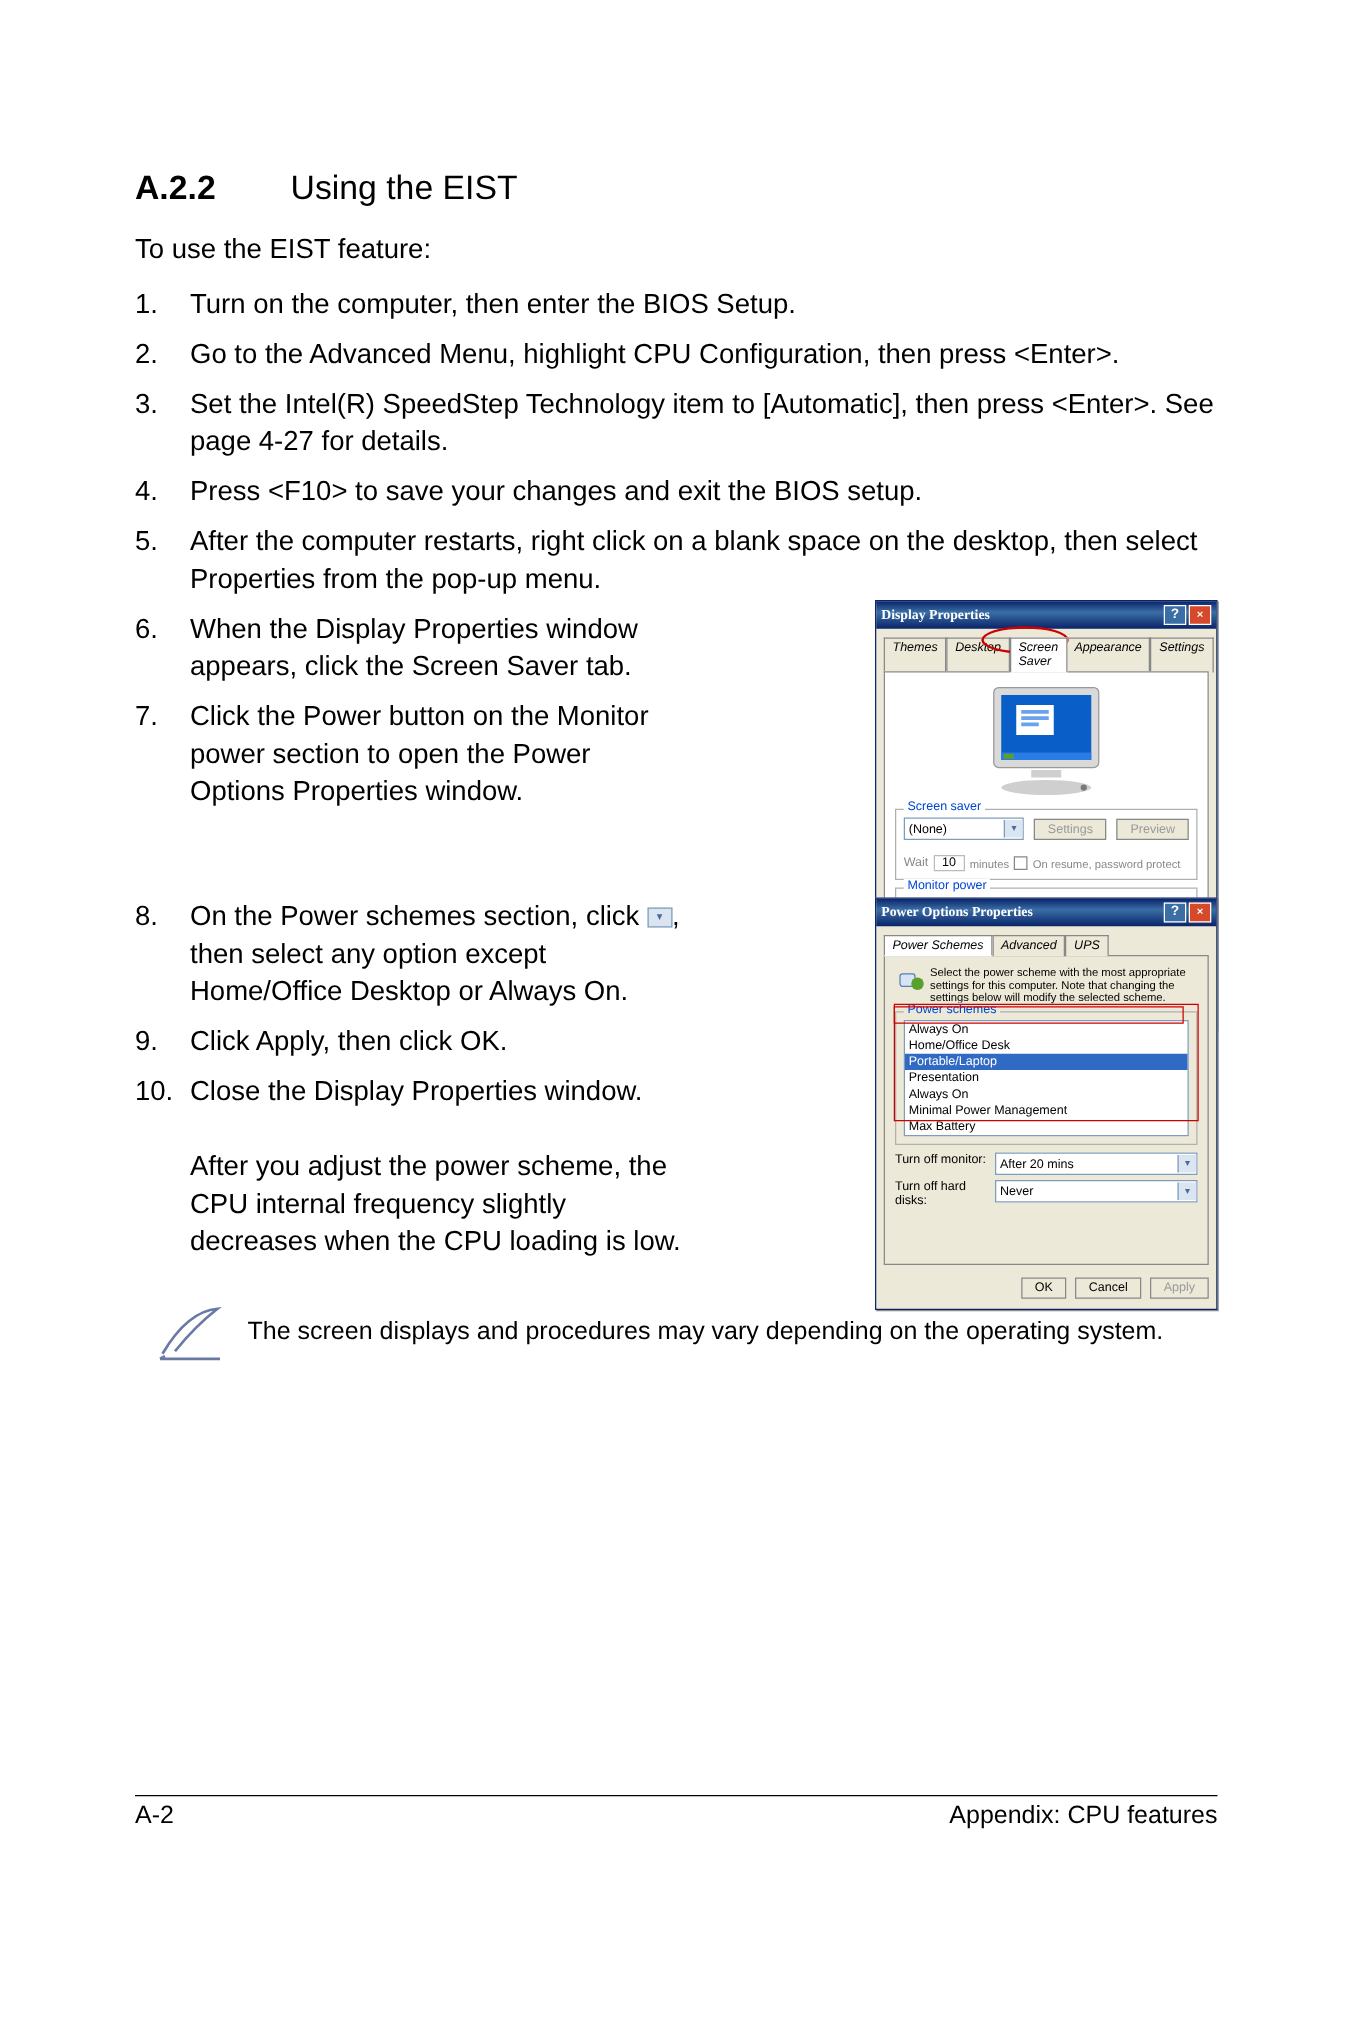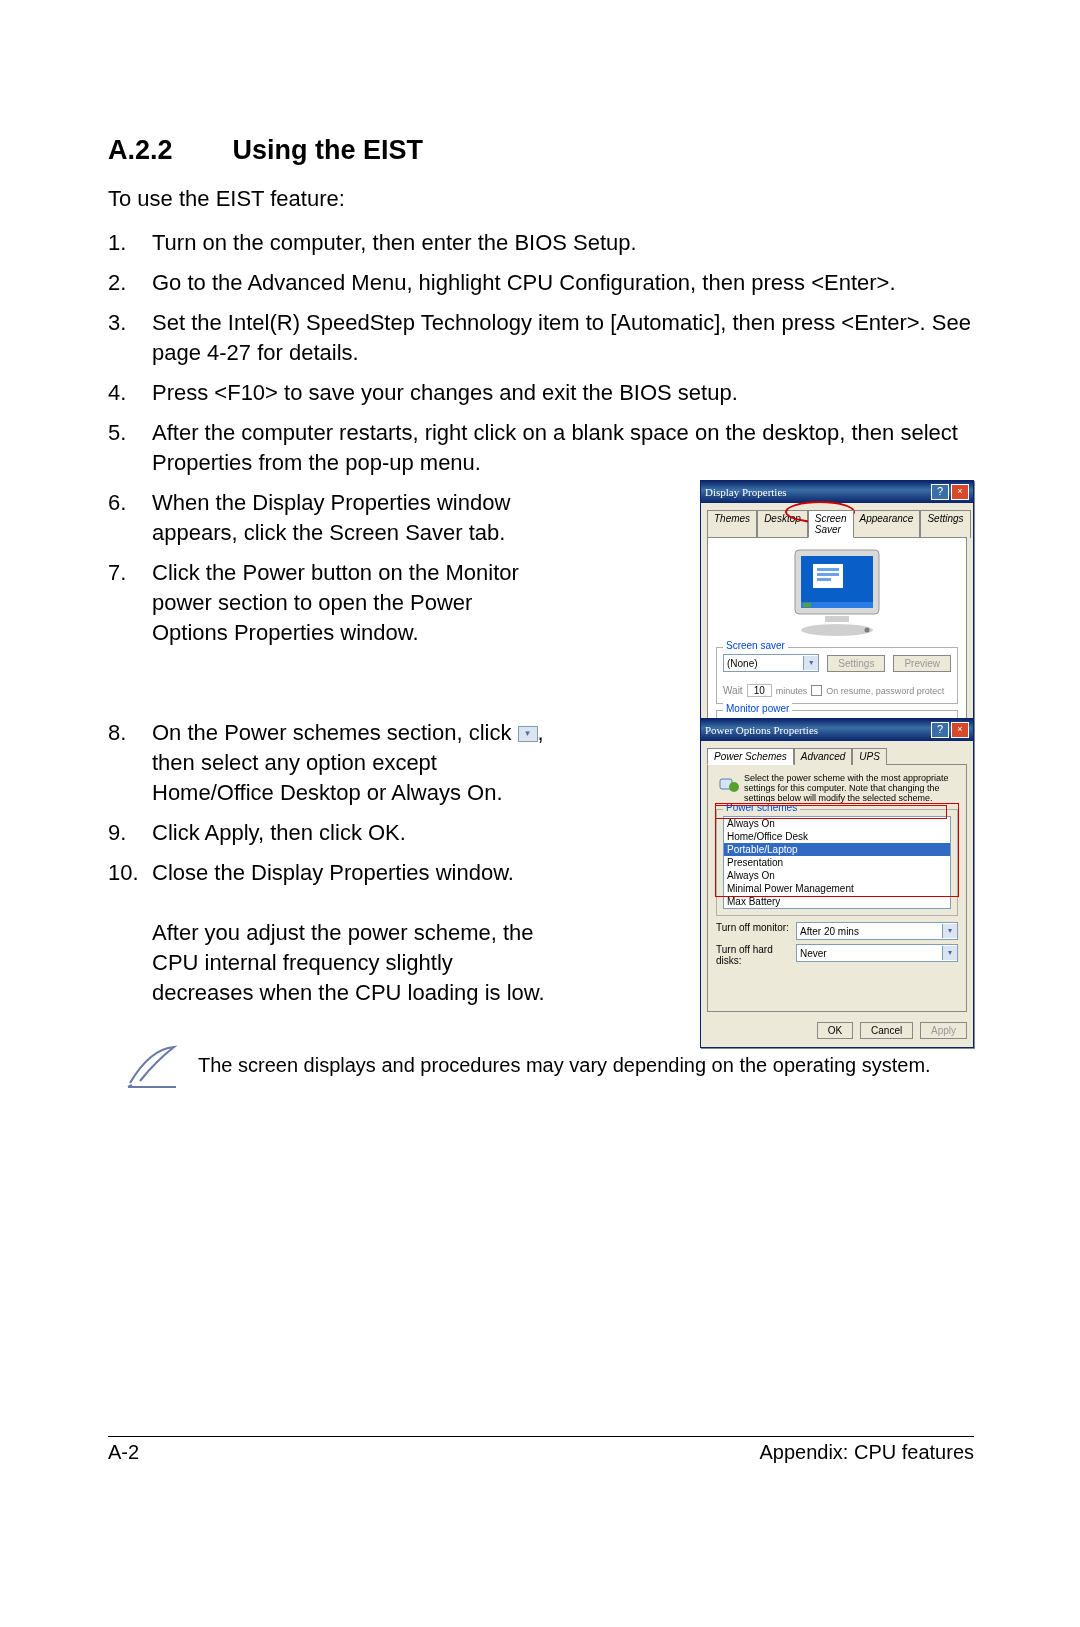--- a/index.html
+++ b/index.html
@@ -10,21 +10,21 @@
     color:#000;
     position:relative;
   }
   .page{
     position:absolute;
     left:108px;
     top:135px;
     width:866px;
   }
   .sec-num{font-size:27px;font-weight:bold;display:inline-block;width:120px;}
-  .sec-title{font-size:27px;font-weight:bold;}
+  .sec-title{font-size:27px;font-weight:normal;}
   .heading{margin-bottom:18px;}
   .body-text{font-size:22px;line-height:30px;}
   ol.main{list-style:none;padding:0;margin:14px 0 0 0;}
   ol.main > li{font-size:22px;line-height:30px;padding-left:44px;margin-bottom:10px;position:relative;}
   ol.main > li > .num{position:absolute;left:0;top:0;width:40px;}
   .narrow{width:400px;}
   .float-group{position:relative;}
   .float-fig{position:absolute;right:0;top:0;}
   .note-row{display:flex;align-items:center;margin-top:18px;}
   .note-row .note-icon{width:90px;height:54px;display:flex;align-items:center;justify-content:center;}
@@ -32,21 +32,21 @@
   .footer-rule{position:absolute;left:108px;right:106px;top:1436px;border-top:1.5px solid #000;}
   .footer{position:absolute;left:108px;right:106px;top:1441px;height:30px;font-size:20px;text-decoration:underline;}
   .footer .pg{float:left;}
   .footer .chap{float:right;}
 
   
   .xp-dialog{
     background:#ece9d8;border:1px solid #0a246a;font-family:Tahoma,Arial,sans-serif;font-size:10px;color:#000;
     box-shadow:1px 1px 0 #888;
   }
-  .xp-title{background:linear-gradient(#0a246a,#3a6ea5 40%,#0a246a);color:#fff;font-weight:normal;padding:3px 4px;display:flex;align-items:center;}
+  .xp-title{background:linear-gradient(#0a246a,#3a6ea5 40%,#0a246a);color:#fff;font-weight:bold;padding:3px 4px;display:flex;align-items:center;}
   .xp-title .t{flex:1;font-size:11px;font-family:Tahoma;}
   .xp-title .winbtn{width:16px;height:14px;margin-left:2px;background:#d6492a;border:1px solid #fff;color:#fff;font-size:9px;line-height:12px;text-align:center;}
   .xp-title .helpbtn{width:16px;height:14px;margin-left:2px;background:#3a6ea5;border:1px solid #fff;color:#fff;font-size:11px;line-height:12px;text-align:center;}
   .xp-tabs{padding:6px 6px 0 6px;display:flex;gap:0;}
   .xp-tab{background:#ece9d8;border:1px solid #888;border-bottom:none;padding:2px 6px;font-size:10px;position:relative;top:1px;font-style:italic;}
   .xp-tab.active{background:#fff;border-bottom:1px solid #fff;z-index:2;}
   .xp-pane{margin:0 6px 6px 6px;background:#fff;border:1px solid #888;padding:8px;}
   .xp-pane.gray{background:#ece9d8;}
   .xp-btnrow{padding:4px 6px 8px 6px;text-align:right;}
   .xp-btn{display:inline-block;padding:2px 10px;border:1px solid #888;background:#ece9d8;font-size:10px;margin-left:4px;}

